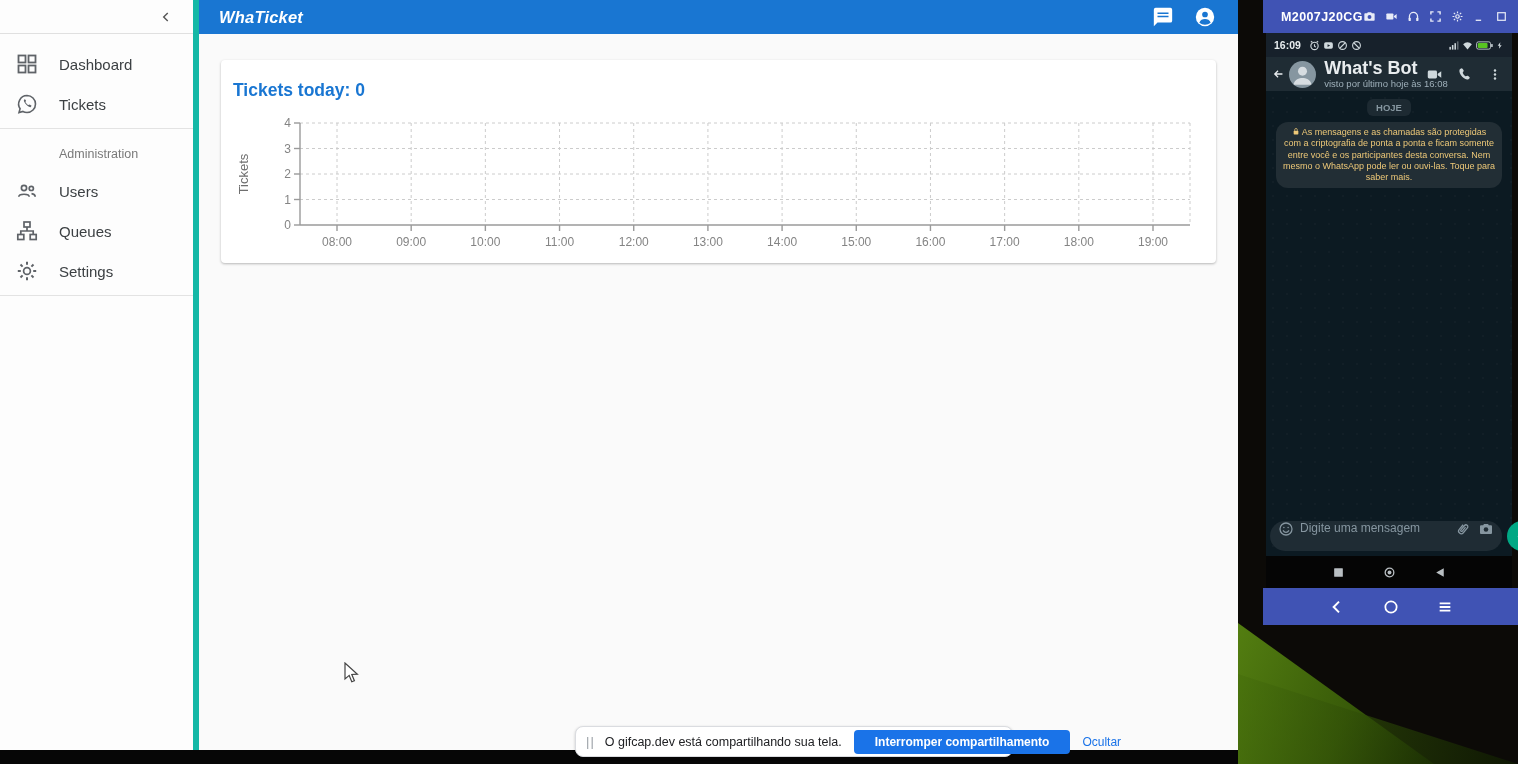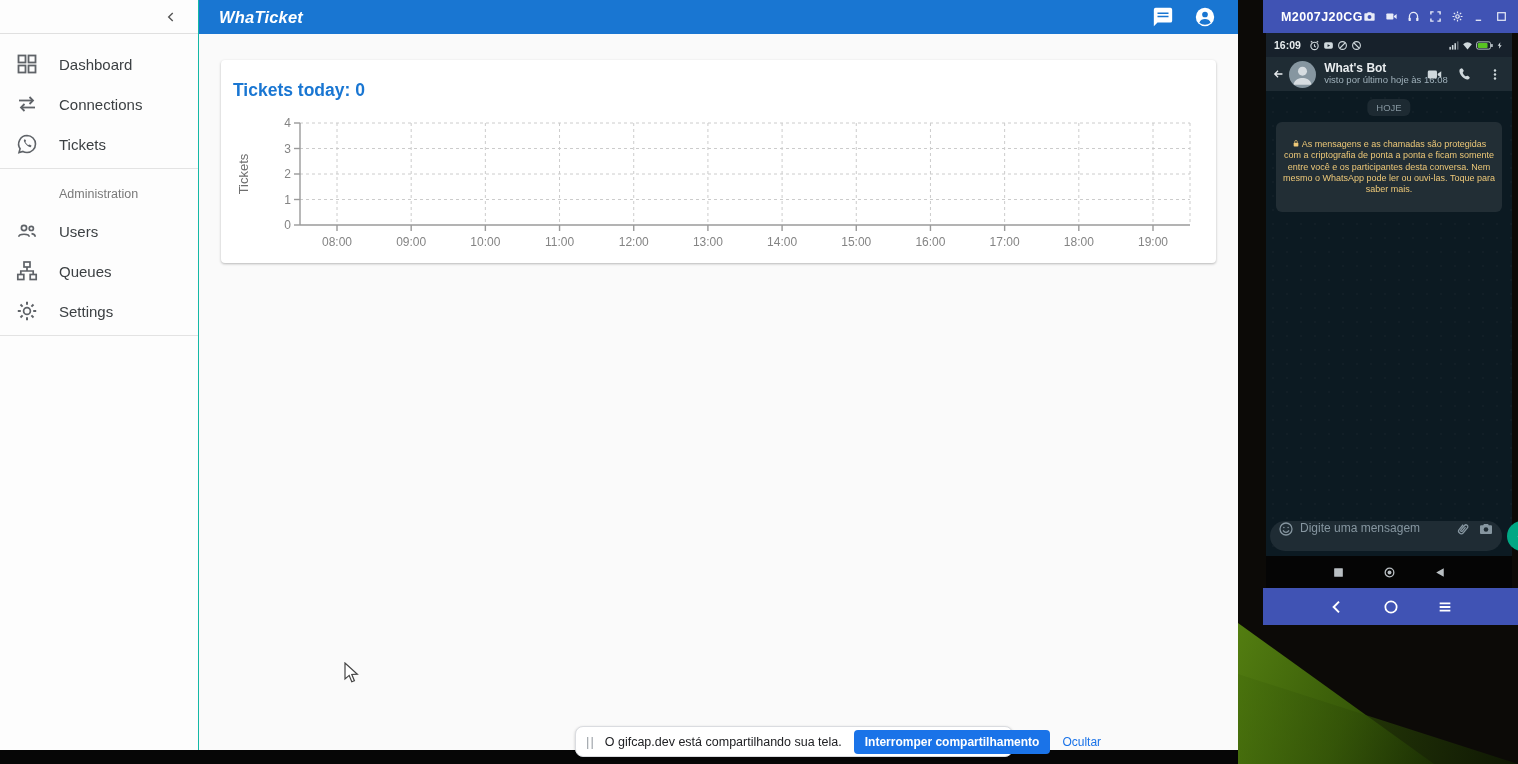--- a/index.html
+++ b/index.html
@@ -2,21 +2,21 @@
 <html><head>
 <meta charset="utf-8">
 <style>
   * { margin:0; padding:0; box-sizing:border-box; }
   html,body { width:1518px; height:764px; overflow:hidden; background:#000;
               font-family:"Liberation Sans", sans-serif; }
   #stage { position:relative; width:1518px; height:764px; background:#fafafa; }
 
   
   #sidebar { position:absolute; left:0; top:0; width:199px; height:750px;
-             background:#fdfdfd; border-right:1px solid #14b8a6; z-index:3; }
+             background:#fdfdfd; border-right:6px solid #14b8a6; z-index:3; }
   #sidebar-top { height:34px; border-bottom:1px solid #e0e0e0; display:flex;
                  align-items:center; justify-content:flex-end; padding-right:20px; }
   .side-item { display:flex; align-items:center; height:40px; padding-left:15px;
                cursor:pointer; }
   .side-item .ic { width:24px; height:24px; flex:0 0 24px; color:#5f6368; }
   .side-item .lbl { margin-left:20px; font-size:15px; color:#3c4043; }
   .side-section { font-size:12.5px; color:#797979; padding:14px 0 10px 59px; }
   .side-divider { border-top:1px solid #e3e3e3; margin:4px 0; }
   #side-list { padding-top:10px; }
 
@@ -55,21 +55,21 @@
   #share-banner { position:absolute; left:575px; top:726px; width:438px; height:31px;
                   background:#fff; border:1px solid #dadce0; border-radius:8px;
                   display:flex; align-items:center; padding:0 10px; z-index:6;
                   box-shadow:0 1px 3px rgba(0,0,0,.2); }
   #drag-dots { color:#9aa0a6; font-size:13px; letter-spacing:1px; margin-right:10px;
                cursor:grab; }
   #share-msg { font-size:12.5px; color:#202124; white-space:nowrap; }
   #stop-share-btn { margin-left:12px; background:#1a73e8; color:#fff; border:none;
                     border-radius:4px; font-size:12px; font-weight:bold;
                     font-family:"Liberation Sans", sans-serif;
-                    padding:5px 11px; cursor:pointer; white-space:nowrap; }
+                    padding:5px 21px; cursor:pointer; white-space:nowrap; }
   #hide-link { margin-left:12px; font-size:12px; color:#1a73e8; cursor:pointer;
                white-space:nowrap; }
 
   
   #wallpaper { position:absolute; left:1238px; top:0; width:280px; height:764px;
                background:#0c0a07; z-index:1; overflow:hidden; }
   #wallpaper .grass { position:absolute; left:0; bottom:0; width:100%; height:150px;
                background:linear-gradient(115deg,#5c8c12 0%, #3d6309 45%, #0c1801 85%);
                clip-path:polygon(0 6%, 70% 100%, 0 100%); opacity:.9; }
   #wallpaper .grass2 { position:absolute; left:0; bottom:0; width:100%; height:90px;
@@ -93,34 +93,34 @@
                padding:12px 8px; color:#cfd8dc; }
   #status-time { font-size:10.5px; font-weight:bold; color:#e8edef; margin-right:5px; }
   .sbicon { width:11px; height:11px; margin-left:3px; color:#cfd8dc; }
   #status-right { margin-left:auto; display:flex; align-items:center; }
 
   #wa-header { height:34px; background:#1f2c34; display:flex; align-items:center;
                padding:0 6px; }
   #wa-avatar { width:27px; height:27px; border-radius:50%; background:#8696a0;
                margin-left:4px; overflow:hidden; flex:0 0 27px; position:relative; }
   #wa-names { margin-left:8px; line-height:1.15; min-width:0; }
-  #wa-contact { font-size:12px; font-weight:bold; color:#e9edef; white-space:nowrap; }
+  #wa-contact { font-size:18px; font-weight:bold; color:#e9edef; white-space:nowrap; }
   #wa-lastseen { font-size:9.5px; color:#9fb0ba; white-space:nowrap; }
   #wa-actions { margin-left:auto; display:flex; align-items:center; gap:14px;
                 margin-right:4px; }
   .waicon { width:17px; height:17px; color:#cfd8dc; cursor:pointer; }
 
   #chat { flex:1; position:relative; background:#0c1a22;
           background-image:radial-gradient(rgba(255,255,255,.022) 1px, transparent 1px);
           background-size:14px 14px; }
   #date-chip { position:absolute; top:8px; left:50%; transform:translateX(-50%);
-               background:#1d2a32; color:#8696a0; font-size:9.5px; font-weight:normal;
+               background:#1d2a32; color:#8696a0; font-size:9.5px; font-weight:bold;
                padding:3px 9px; border-radius:6px; }
   #crypto-notice { position:absolute; top:31px; left:50%; transform:translateX(-50%);
-               width:226px; background:#222e35; border-radius:6px; padding:17px 7px;
+               width:226px; background:#222e35; border-radius:12px; padding:5px 7px;
                text-align:center; font-size:9px; line-height:1.25; color:#edc878;
                cursor:pointer; }
   .lock-ic { display:inline-block; width:8px; height:9px; margin-right:2px;
              vertical-align:-1px; color:#edc878; }
 
   #input-row { position:absolute; left:4px; right:4px; bottom:5px; display:flex;
                align-items:center; gap:5px; }
   #input-pill { flex:1; height:30px; background:#1f2c34; border-radius:16px;
                 display:flex; align-items:flex-start; padding:0 8px; }
   #msg-input { flex:1; min-width:0; background:transparent; border:none; outline:none;
@@ -158,29 +158,20 @@
     </div>
     <div id="side-list">
       <div class="side-item">
         <svg class="ic" viewBox="0 0 24 24" fill="none" stroke="currentColor" stroke-width="1.8">
             <rect x="3.5" y="3.5" width="7" height="7"></rect>
             <rect x="13.5" y="3.5" width="7" height="7"></rect>
             <rect x="3.5" y="13.5" width="7" height="7"></rect>
             <rect x="13.5" y="13.5" width="7" height="7"></rect>
           </svg>
         <span class="lbl">Dashboard</span>
-      </div>
-      <div class="side-item">
-        <svg class="ic" viewBox="0 0 24 24" fill="none" stroke="currentColor" stroke-width="1.8">
-            <path d="M4 8.5h13"></path>
-            <path d="M14.5 5l3.5 3.5-3.5 3.5" fill="none"></path>
-            <path d="M20 15.5H7"></path>
-            <path d="M9.5 12l-3.5 3.5 3.5 3.5" fill="none"></path>
-          </svg>
-        <span class="lbl">Connections</span>
       </div>
       <div class="side-item">
         <svg class="ic" viewBox="0 0 24 24" fill="none" stroke="currentColor" stroke-width="1.6">
             <path d="M12 3.5a8.5 8.5 0 0 1 0 17c-1.5 0-2.9-.38-4.1-1.05L4 20.5l1.1-3.8A8.5 8.5 0 0 1 12 3.5z"></path>
             <path d="M8.8 8.4c.3 2.4 4.4 6.5 6.8 6.8l1-1.5-1.9-1.3-1.1.7c-1.3-.6-2.6-1.9-3.2-3.2l.7-1.1-1.3-1.9z" fill="currentColor" stroke="none"></path>
           </svg>
         <span class="lbl">Tickets</span>
       </div>
     </div>
     <div class="side-divider"></div>

